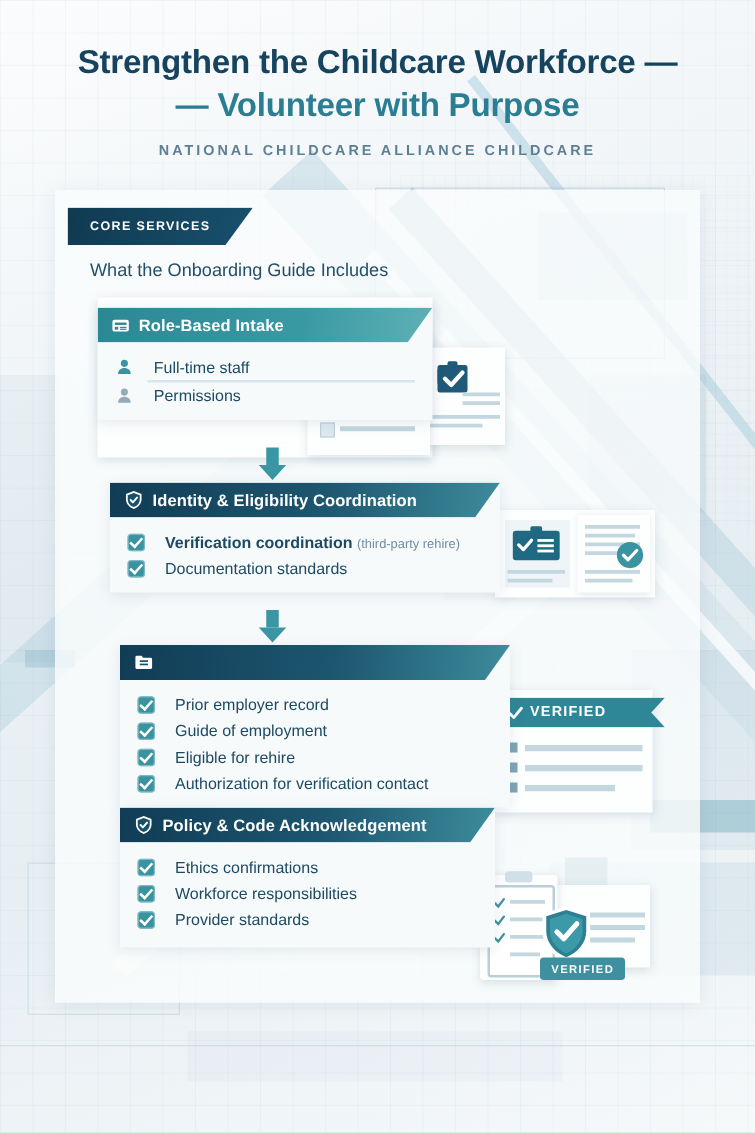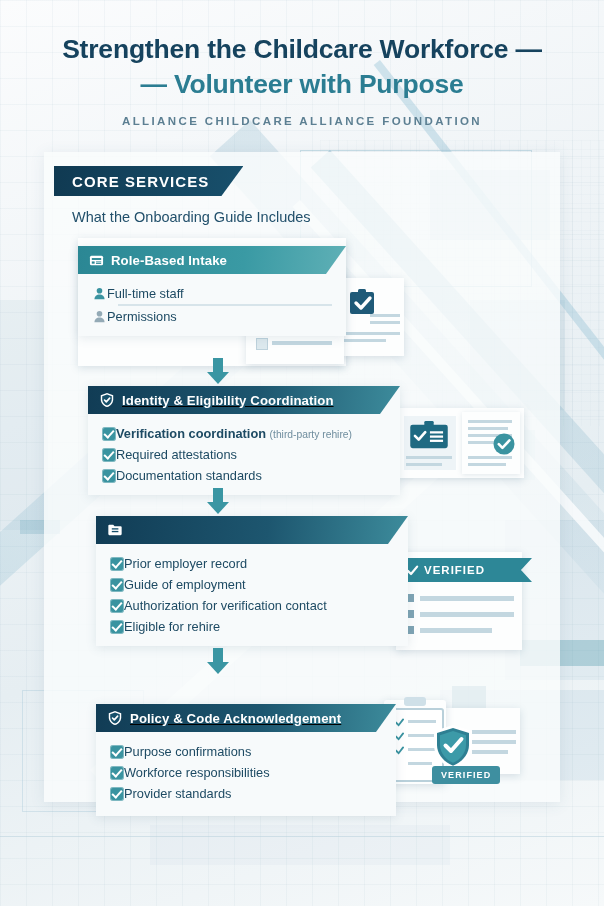--- a/index.html
+++ b/index.html
@@ -63,33 +63,33 @@
   
   .panel{position:absolute;left:44px;top:152px;width:516px;height:650px;
     background:rgba(250,252,253,.80);box-shadow:0 2px 14px rgba(60,100,125,.10);}
 
   
   .banner{position:absolute;left:54px;top:166px;height:30px;padding:0 34px 0 18px;
     display:flex;align-items:center;
     background:linear-gradient(100deg,#103a52 0%,#18506c 100%);
     clip-path:polygon(0 0,100% 0,calc(100% - 22px) 100%,0 100%);
     box-shadow:0 1px 4px rgba(20,60,85,.3);}
-  .banner span{color:#fff;font-size:15px;font-weight:bold;letter-spacing:1.1px;}
+  .banner span{color:#fff;font-size:10px;font-weight:bold;letter-spacing:1.1px;}
 
   .panel-sub{position:absolute;left:72px;top:209px;font-size:14.5px;color:#22506b;font-weight:500;}
 
   
   .sec{position:absolute;background:#f7fafb;box-shadow:0 2px 10px rgba(60,100,125,.13);}
   .sec-head{position:relative;height:28px;display:flex;align-items:center;gap:7px;padding-left:11px;
     clip-path:polygon(0 0,100% 0,calc(100% - 20px) 100%,0 100%);}
   .sec-head span.label{color:#fff;font-size:13.2px;font-weight:bold;letter-spacing:.1px;white-space:nowrap;}
   .head-teal{background:linear-gradient(95deg,#2b8794 0%,#3a9aa4 62%,#5fb0b6 100%);}
-  .head-navy{background:linear-gradient(95deg,#113c55 0%,#1d566f 55%,#3d8c9c 100%);text-decoration:underline;}
+  .head-navy{background:linear-gradient(95deg,#113c55 0%,#1d566f 55%,#3d8c9c 100%);}
   .sec-body{padding:9px 0 9px 0;}
-  .row{display:flex;align-items:center;gap:0;padding:3px 14px 3px 14px;}
+  .row{display:flex;align-items:center;gap:16px;padding:3px 14px 3px 14px;}
   .row .txt{font-size:12.8px;color:#1d4a63;white-space:nowrap;}
   .row .txt .muted{font-size:10.3px;color:#6f8d9e;}
   .rowline{height:1px;background:rgba(150,185,200,.32);margin:0 14px 0 40px;}
 
   
   .ico{flex:0 0 auto;display:block;}
   .chk{width:14px;height:14px;border-radius:3px;background:#3a93a0;position:relative;flex:0 0 auto;
        box-shadow:inset 0 0 0 1px rgba(255,255,255,.35);}
   .chk:after{content:"";position:absolute;left:4px;top:1.5px;width:4px;height:8px;
        border:solid #fff;border-width:0 2px 2px 0;transform:rotate(42deg);}
@@ -138,21 +138,21 @@
       <div class="diag d3"></div>
     <div class="diag d6"></div>
     <div class="diag d4"></div>
       <div class="diag d5"></div>
     <div class="wline" style="left:0;top:836px;width:604px;height:1px;background:rgba(180,205,218,.5);"></div>
   </div>
 
   <div class="header">
     <div class="title1">Strengthen the Childcare Workforce —</div>
     <div class="title2">— Volunteer with Purpose</div>
-    <div class="subtitle">ALLIANCE CHILDCARE ALLIANCE FOUNDATION</div>
+    <div class="subtitle">NATIONAL CHILDCARE ALLIANCE CHILDCARE</div>
   </div>
 
   <div class="panel"></div>
 
   <div class="banner">
     <span>CORE SERVICES</span>
   </div>
 
   <div class="panel-sub">What the Onboarding Guide Includes</div>
 
@@ -252,24 +252,20 @@
       <span class="label">Identity &amp; Eligibility Coordination</span>
     </div>
     <div class="sec-body">
       <div class="row">
         <span class="chk"></span>
         <span class="txt"><b style="font-weight:600">Verification coordination</b>
           <span class="muted">(third-party rehire)</span></span>
       </div>
       <div class="row">
         <span class="chk"></span>
-        <span class="txt">Required attestations</span>
-      </div>
-      <div class="row">
-        <span class="chk"></span>
         <span class="txt">Documentation standards</span>
       </div>
     </div>
   </div>
 
   <div class="arrow" style="left:207px;top:488px;">
       <i></i>
       <b></b>
     </div>
 
@@ -310,25 +306,25 @@
       <div class="row">
         <span class="chk"></span>
         <span class="txt">Prior employer record</span>
       </div>
       <div class="row">
         <span class="chk"></span>
         <span class="txt">Guide of employment</span>
       </div>
       <div class="row">
         <span class="chk"></span>
+        <span class="txt">Eligible for rehire</span>
+      </div>
+      <div class="row">
+        <span class="chk"></span>
         <span class="txt">Authorization for verification contact</span>
-      </div>
-      <div class="row">
-        <span class="chk"></span>
-        <span class="txt">Eligible for rehire</span>
       </div>
     </div>
   </div>
 
   <div class="arrow" style="left:207px;top:648px;">
       <i></i>
       <b></b>
     </div>
 
   <div class="illus" style="left:376px;top:698px;width:148px;height:92px;">
@@ -356,33 +352,33 @@
 
     <svg style="position:absolute;left:56px;top:26px;" width="42" height="46" viewBox="0 0 42 46">
       <path d="M21 1 L40 7 V21 C40 32 31.5 41 21 45 C10.5 41 2 32 2 21 V7 Z" fill="#fff"></path>
       <path d="M21 4 L37 9 V21 C37 30.5 29.8 38.3 21 41.8 C12.2 38.3 5 30.5 5 21 V9 Z" fill="#2e7f92"></path>
       <path d="M21 7 L34 11.2 V21 C34 29 28 35.8 21 38.8 C14 35.8 8 29 8 21 V11.2 Z" fill="#3c9aa8"></path>
       <path d="M13.5 21.5 l5.5 5.5 l10.5 -12" stroke="#fff" stroke-width="4" fill="none" stroke-linecap="round" stroke-linejoin="round"></path>
     </svg>
     <div class="verif-pill" style="position:absolute;left:56px;top:68px;">VERIFIED</div>
   </div>
 
-  <div class="sec" style="left:96px;top:704px;width:300px;">
+  <div class="sec" style="left:96px;top:646px;width:300px;">
     <div class="sec-head head-navy">
       <svg class="ico" width="16" height="16" viewBox="0 0 18 18">
         <path d="M9 1 L16 3.6 V8.4 C16 12.6 12.8 15.8 9 17 C5.2 15.8 2 12.6 2 8.4 V3.6 Z" fill="#fff"></path>
         <path d="M9 2.7 L14.4 4.7 V8.5 C14.4 11.8 12 14.3 9 15.3 C6 14.3 3.6 11.8 3.6 8.5 V4.7 Z" fill="#17506b"></path>
         <path d="M6.2 9 l2 2.1 l3.8 -4.2" stroke="#fff" stroke-width="1.8" fill="none" stroke-linecap="round" stroke-linejoin="round"></path>
       </svg>
       <span class="label">Policy &amp; Code Acknowledgement</span>
     </div>
     <div class="sec-body" style="padding-bottom:12px;">
       <div class="row">
         <span class="chk"></span>
-        <span class="txt">Purpose confirmations</span>
+        <span class="txt">Ethics confirmations</span>
       </div>
       <div class="row">
         <span class="chk"></span>
         <span class="txt">Workforce responsibilities</span>
       </div>
       <div class="row">
         <span class="chk"></span>
         <span class="txt">Provider standards</span>
       </div>
     </div>

